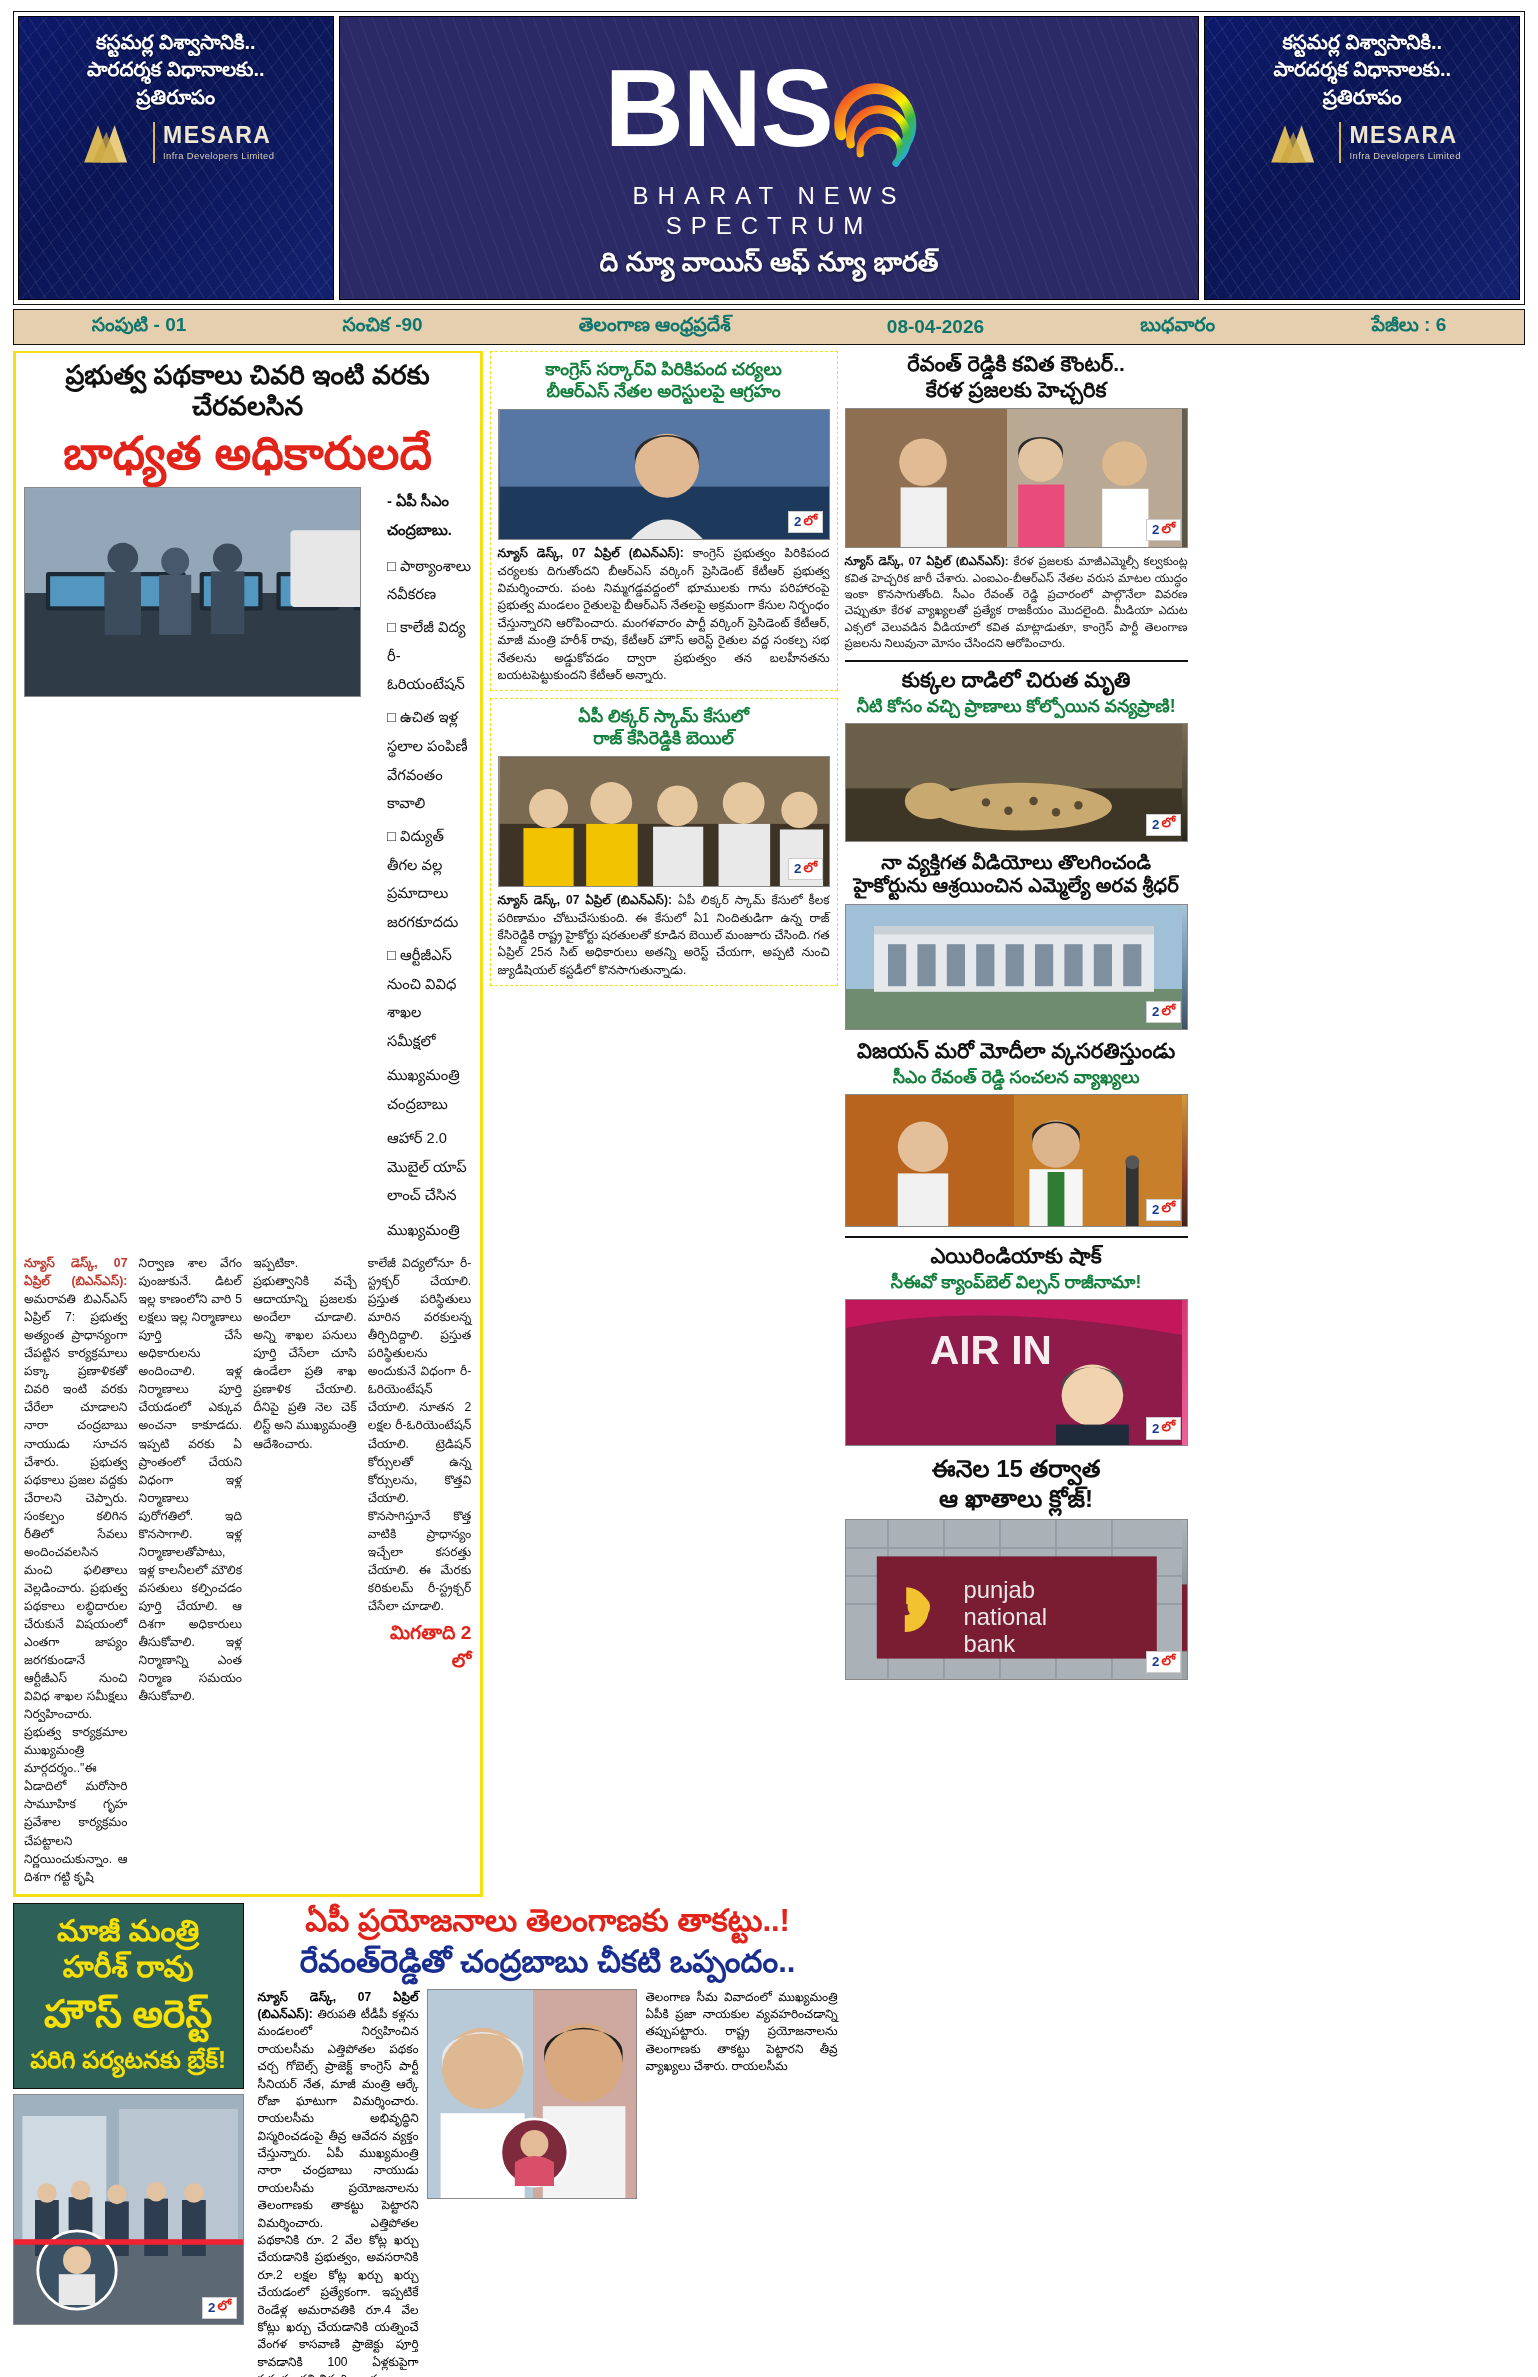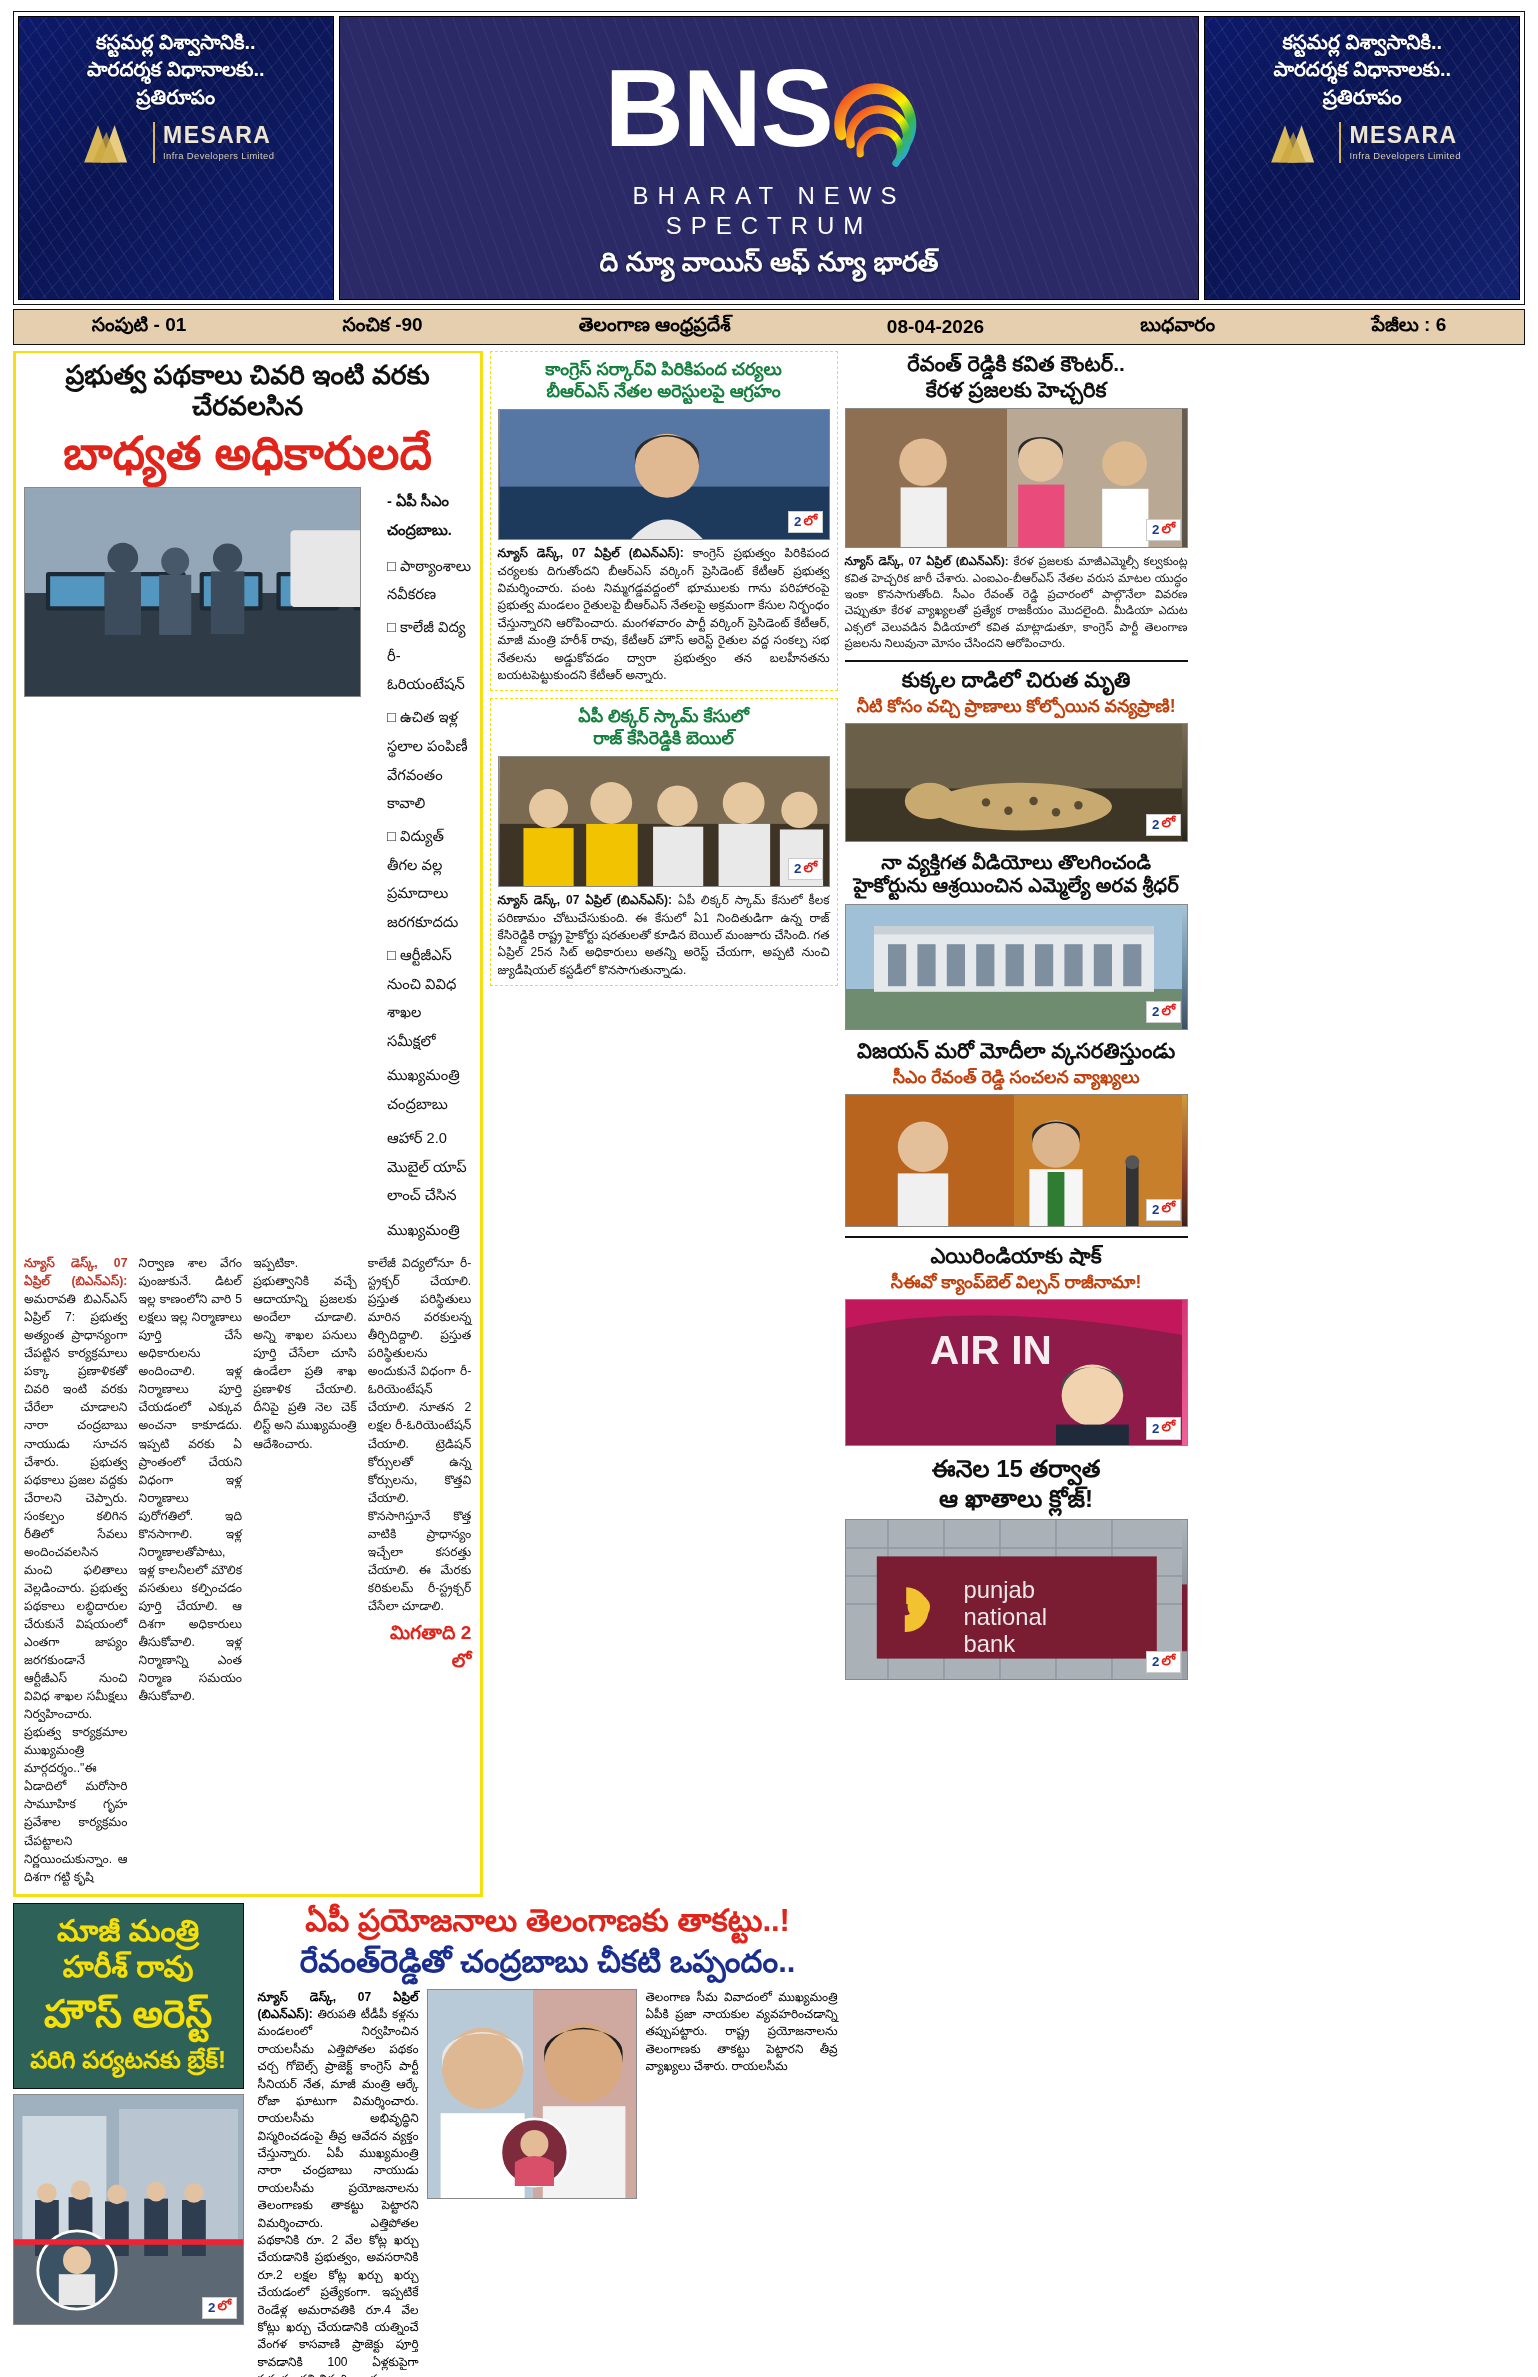--- a/index.html
+++ b/index.html
@@ -43,21 +43,21 @@
   .logo-row { position:relative; display:flex; align-items:center; justify-content:center; margin-top:4.2px;}
   .bns-word { font-family:"Liberation Sans", sans-serif; font-weight:bold; font-size:110px; color:#fff; letter-spacing:-1.4px; line-height:.86;}
   .bns-sub1 { position:relative; color:#fff; font-size:24px; letter-spacing:9px; margin-top:2.8px; font-weight:500;}
   .bns-sub2 { position:relative; color:#fff; font-size:24px; letter-spacing:9px; margin-top:1.4px; font-weight:500;}
   .bns-tag { position:relative; color:#fff; font-weight:bold; font-size:26.6px; margin-top:7px; text-shadow:0 1.4px 2.8px rgba(0,0,0,.6);}
 
   
   .datebar {
     margin-top:4.2px; border:1.4px solid #111; background:#e6cfae; height:36px;
     display:flex; align-items:center; justify-content:space-around;
-    font-weight:bold; font-size:19px; color:#000000;
+    font-weight:bold; font-size:19px; color:#0f766e;
   }
 
   
   .grid { display:flex; gap:7px; margin-top:5.6px; }
   .col-left  { width:825px; }
   .col-right { width:343px; }
 
   .lead-box { border-left:3.5px solid #f5e00f; border-right:3.5px solid #f5e00f;
               border-top:2.1px solid #f5e00f; border-bottom:3.5px solid #f5e00f;
               padding:7px 8.4px 8.4px; background:#fff; }
@@ -81,21 +81,21 @@
   .c2 { width:348px; }
 
   .story { border:1.4px dashed #f5e00f; padding:5.6px 7px; margin-bottom:7px; background:#fff;}
   .story-head { font-size:17.5px; font-weight:bold; text-align:center; line-height:1.3; color:#15803d;}
   .story-photo { width:100%; height:131px; margin:5.6px 0; border:0.7px solid #888; position:relative; overflow:hidden; background:#c8ccd2;}
   .story-body { font-size:12px; line-height:1.45; text-align:justify; color:#111;}
 
   
   .rail-item { margin-bottom:8.4px;}
   .rail-head { font-size:21px; font-weight:bold; text-align:center; line-height:1.22; color:#111;}
-  .rail-sub { font-size:17.5px; font-weight:bold; text-align:center; line-height:1.25; color:#c2410c; margin-top:2.8px;}
+  .rail-sub { font-size:17.5px; font-weight:bold; text-align:center; line-height:1.25; color:#15803d; margin-top:2.8px;}
   .rail-photo { width:100%; height:140px; margin:5.6px 0; border:0.7px solid #888; position:relative; overflow:hidden; background:#c5cad0;}
   .rail-body { font-size:11.5px; line-height:1.42; text-align:justify; color:#111;}
   .rail-rule { border-top:2.8px solid #111; margin:7px 0 5.6px;}
 
   
   .green-box { background:#2e6157; border:1.4px solid #111; padding:9.8px 7px 12.6px; text-align:center;}
   .green-box .l1 { color:#f7e008; font-weight:bold; font-size:30px; line-height:1.2;}
   .green-box .l2 { color:#f7e008; font-weight:bold; font-size:38px; line-height:1.2; margin-top:7px;}
   .green-box .l3 { color:#f7e008; font-weight:bold; font-size:24px; line-height:1.2; margin-top:8.4px;}
 

